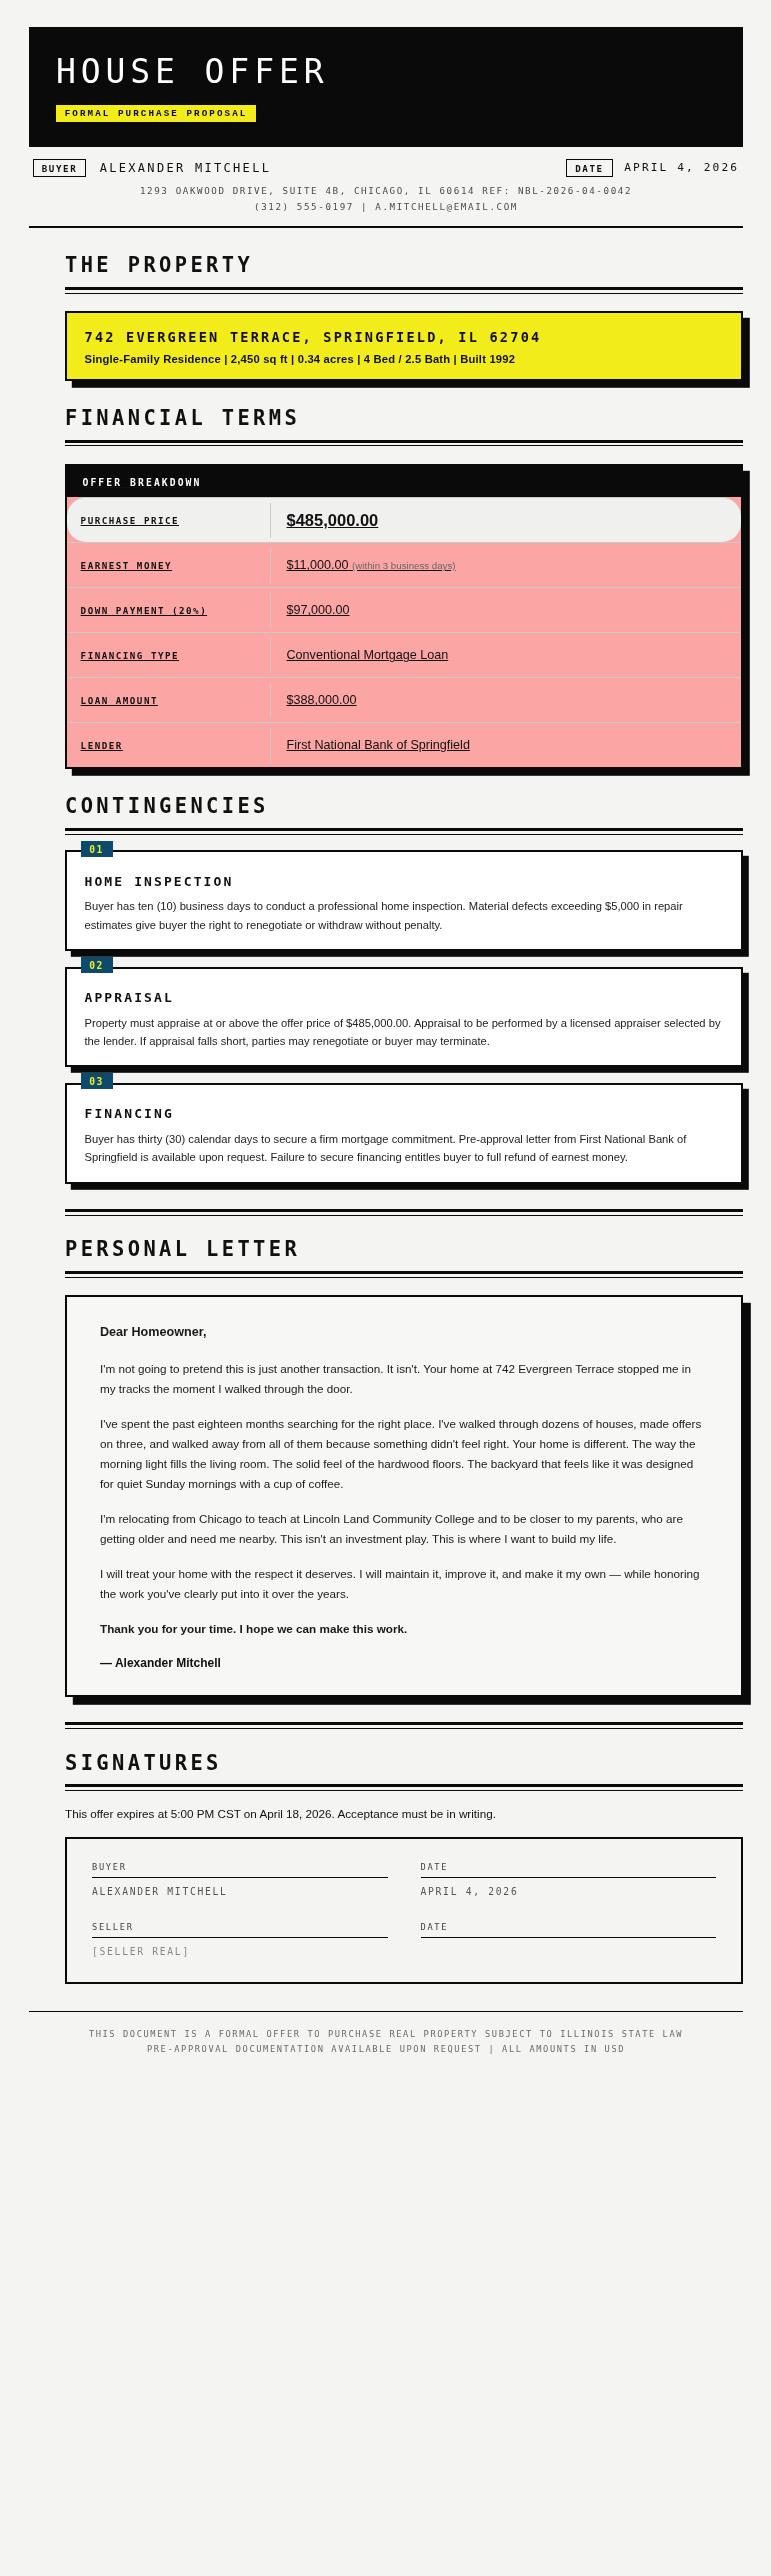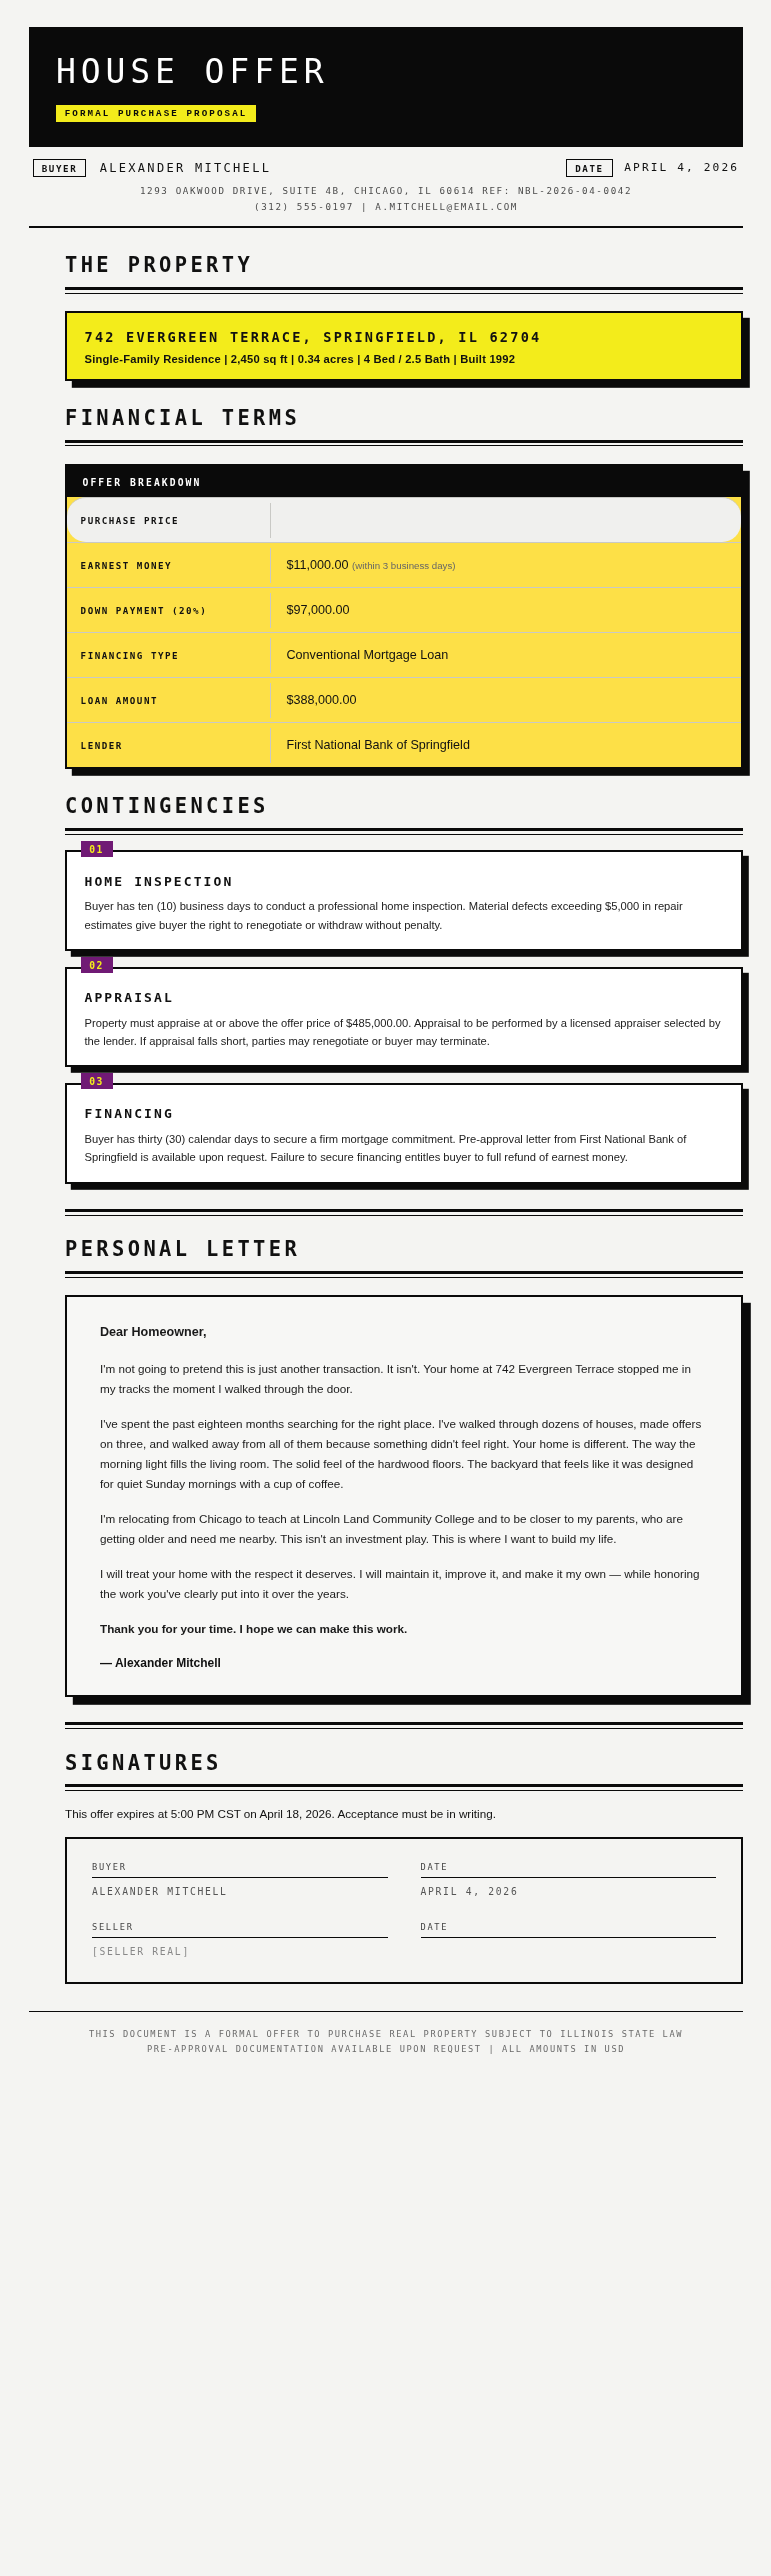--- a/index.html
+++ b/index.html
@@ -116,21 +116,22 @@
     font-size: 11.2px;
     font-weight: bold;
     letter-spacing: 0.2px;
   }
 
   
   .fin {
     margin-top: 17.5px;
     border: 2.9px solid #0a0a0a;
     box-shadow: 6.8px 6.8px 0 #0a0a0a;
-    background: #fde047;
+    background: #fca5a5;
+    text-decoration: underline;
   }
   .fin-head {
     background: #0a0a0a;
     color: #fff;
     font-family: "DejaVu Sans Mono", monospace;
     font-size: 9.7px;
     font-weight: bold;
     letter-spacing: 2.1px;
     padding: 10.7px 15.5px 9.7px 15.5px;
   }
@@ -174,21 +175,21 @@
     border: 2.9px solid #0a0a0a;
     box-shadow: 5.8px 5.8px 0 #0a0a0a;
     background: #fff;
     position: relative;
     padding: 19.4px 17.5px 15.5px 17.5px;
   }
   .cont-num {
     position: absolute;
     top: -11.7px;
     left: 13.6px;
-    background: #701a75;
+    background: #0c4a6e;
     color: #f3ec1b;
     font-family: "DejaVu Sans Mono", monospace;
     font-size: 9.7px;
     font-weight: bold;
     letter-spacing: 1.5px;
     padding: 2.9px 8.7px 1.9px 8.7px;
   }
   .cont h3 {
     margin: 1.9px 0 8.7px 0;
     font-family: "DejaVu Sans Mono", monospace;
@@ -312,20 +313,21 @@
     <div class="sect">
       <h2>FINANCIAL TERMS</h2>
       <div class="rule-thick"></div>
       <div class="rule-thin"></div>
 
       <div class="fin">
         <div class="fin-head">OFFER BREAKDOWN</div>
 
         <div class="fin-row alt">
           <div class="fin-k">PURCHASE PRICE</div>
+          <div class="fin-v big">$485,000.00</div>
         </div>
 
         <div class="fin-row">
           <div class="fin-k">EARNEST MONEY</div>
           <div class="fin-v">
             <span>$11,000.00</span>
             <span class="fin-note">(within 3 business days)</span>
           </div>
         </div>
 

